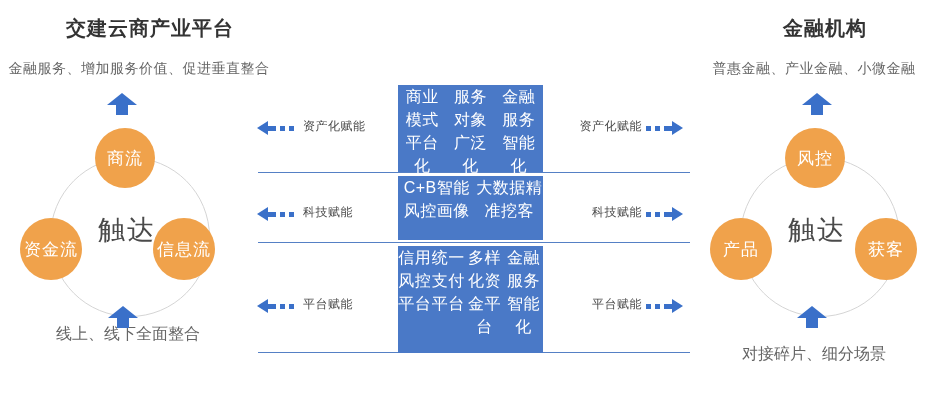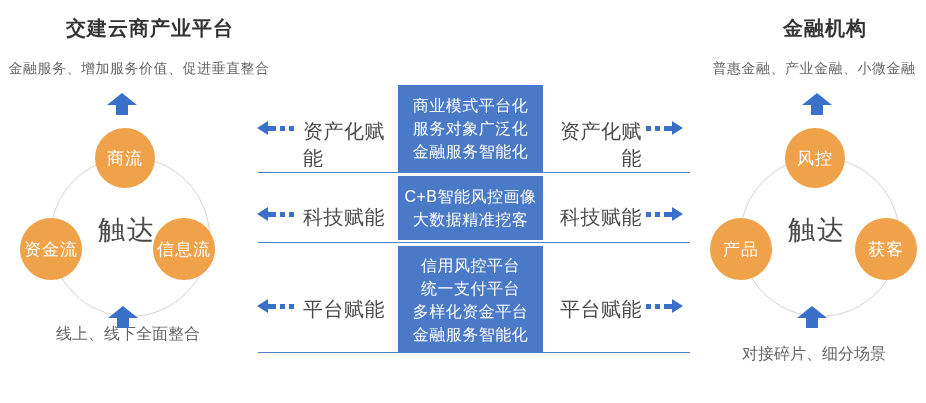--- a/index.html
+++ b/index.html
@@ -25,24 +25,24 @@
   .hub{position:absolute;width:100px;text-align:center;font-size:27px;color:var(--label);z-index:1;letter-spacing:2px;}
   .node{position:absolute;background:var(--orange);border-radius:50%;display:flex;align-items:center;justify-content:center;color:#fff;font-size:17px;z-index:2;letter-spacing:1px;}
 
   .up-arrow{position:absolute;width:30px;height:22px;z-index:3;}
   .up-arrow .tri{position:absolute;left:0;top:0;width:0;height:0;border-left:15px solid transparent;border-right:15px solid transparent;border-bottom:12px solid var(--arrow-blue);}
   .up-arrow .stem{position:absolute;left:9px;top:12px;width:12px;height:10px;background:var(--arrow-blue);}
 
   .hline{position:absolute;left:258px;width:432px;height:1px;background:var(--line-blue);z-index:1;}
 
   .bluebox{position:absolute;left:398px;width:145px;background:var(--box-blue);color:#fff;
-           display:flex;flex-direction:column;justify-content:center;text-align:center;
+           display:flex;flex-direction:row;justify-content:center;text-align:center;
            font-size:16px;line-height:23px;z-index:2;letter-spacing:0.5px;}
 
-  .row-label{position:absolute;font-size:20px;color:var(--label);width:90px;letter-spacing:0.5px;}
+  .row-label{position:absolute;font-size:12px;color:var(--label);width:90px;letter-spacing:0.5px;}
   .row-label.left{left:303px;text-align:left;}
   .row-label.right{left:552px;text-align:right;}
 
   .harrow{position:absolute;height:14px;display:flex;align-items:center;z-index:2;}
   .harrow .head-left{width:0;height:0;border-top:7px solid transparent;border-bottom:7px solid transparent;border-right:11px solid var(--arrow-blue);}
   .harrow .head-right{width:0;height:0;border-top:7px solid transparent;border-bottom:7px solid transparent;border-left:11px solid var(--arrow-blue);}
   .harrow .shaft{width:8px;height:5px;background:var(--arrow-blue);}
   .harrow .dash{width:5px;height:5px;background:var(--arrow-blue);}
   .harrow .gap{width:4px;}
 </style>

